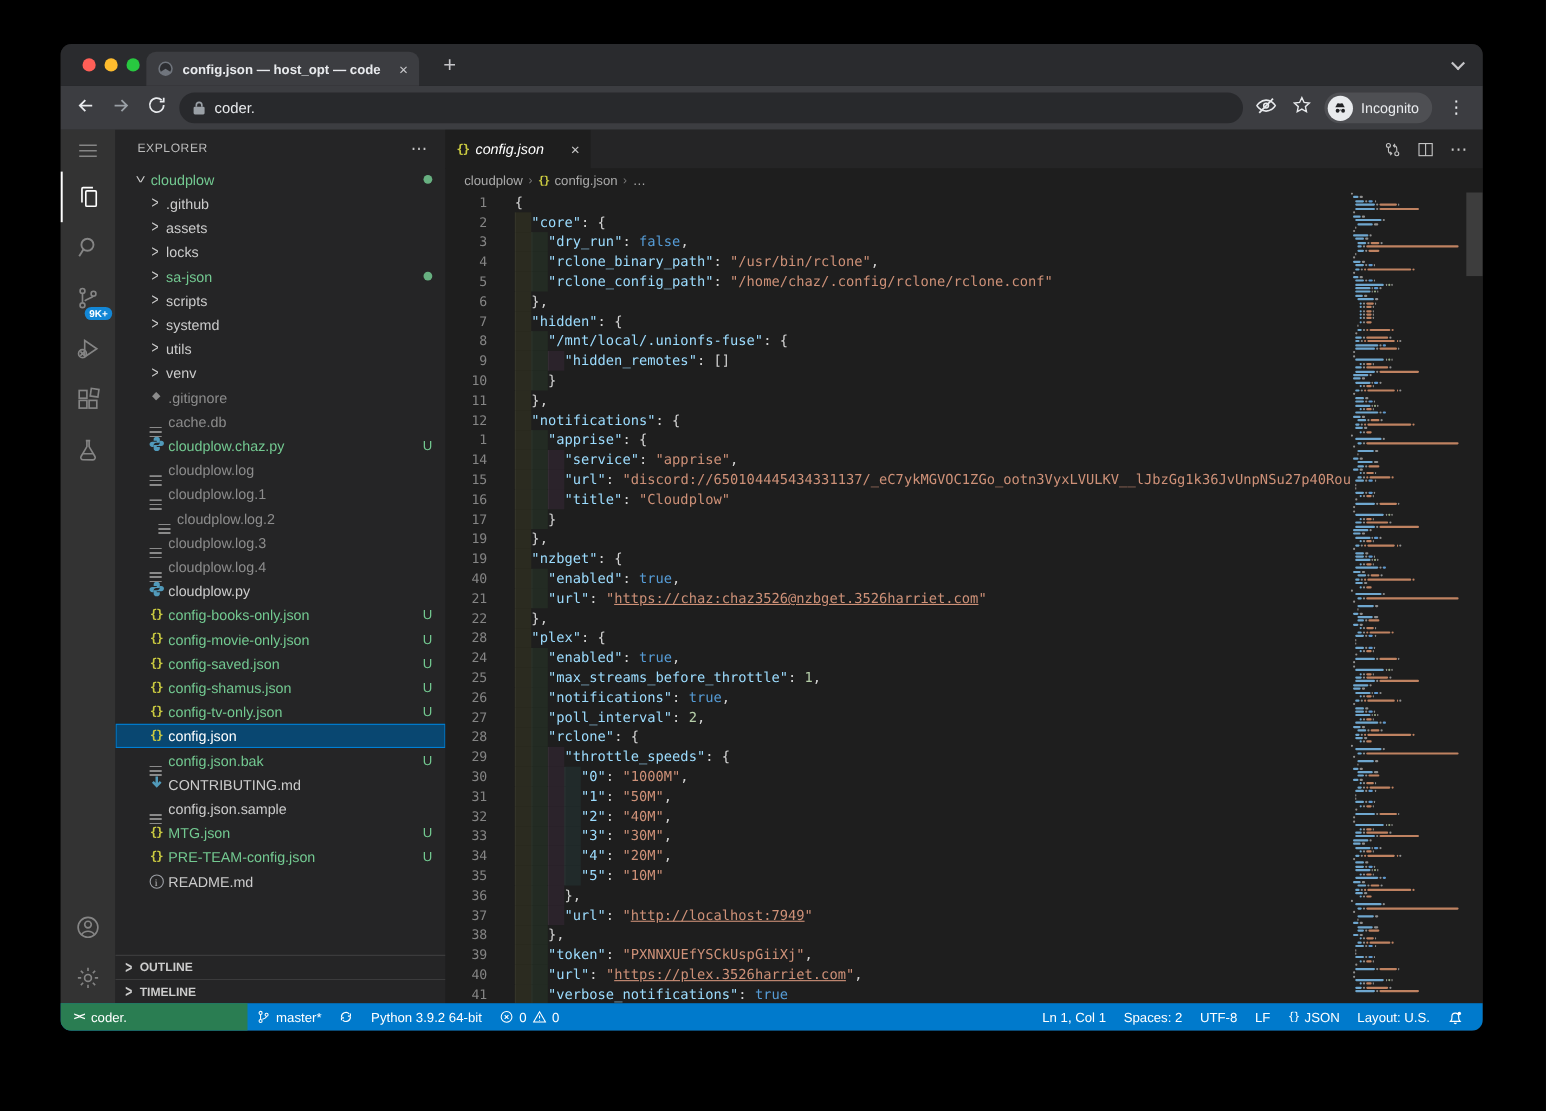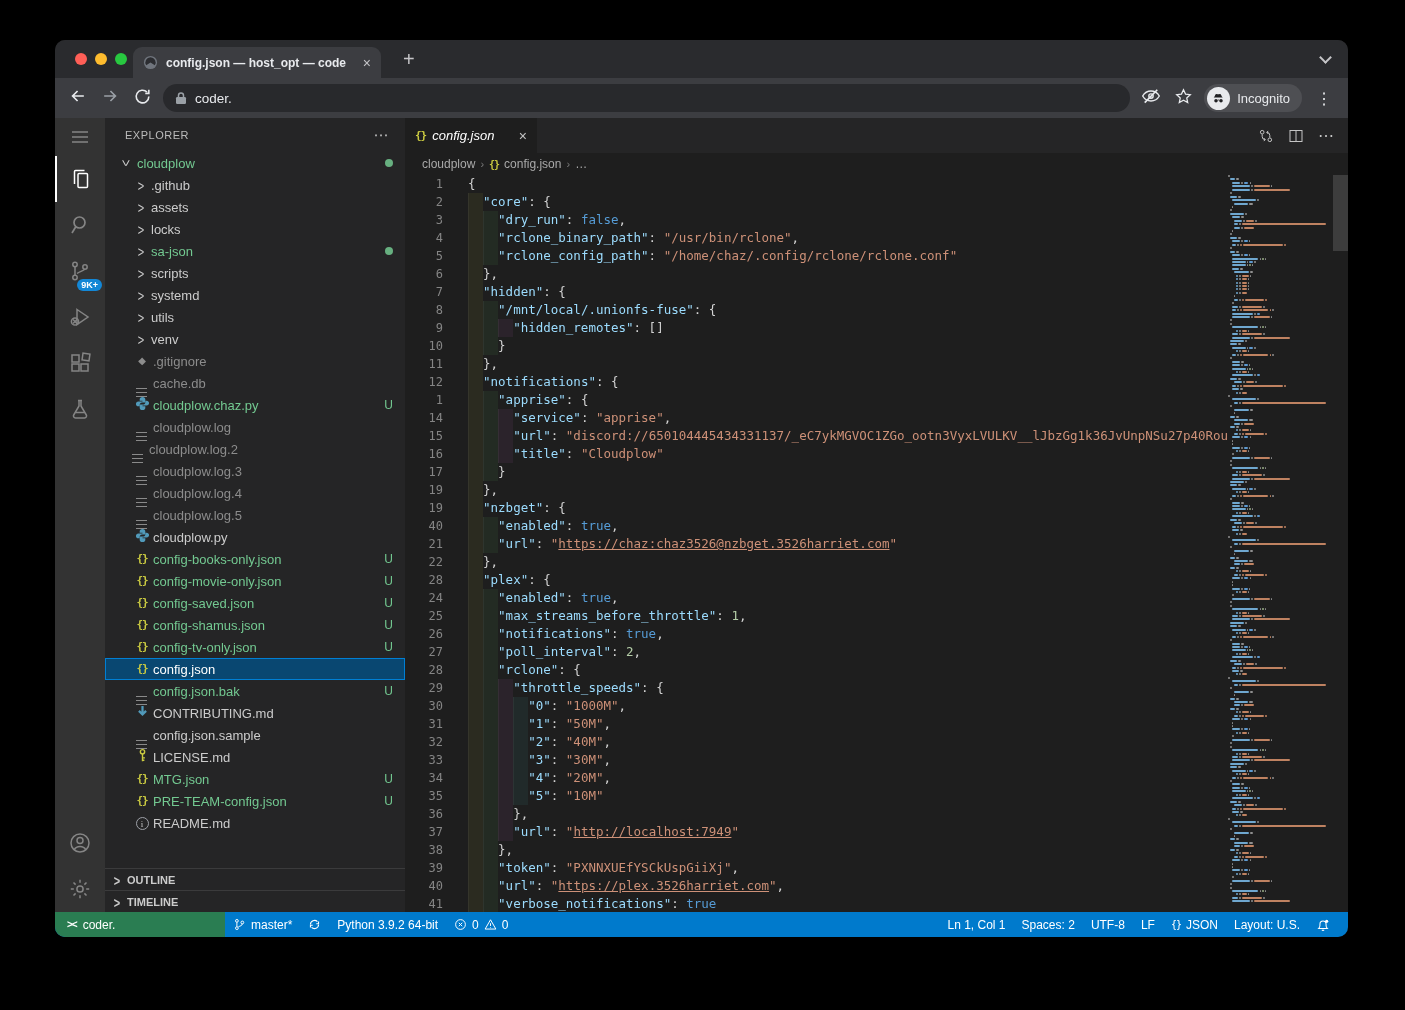--- a/index.html
+++ b/index.html
@@ -310,35 +310,35 @@
                 </svg></span>
               <span class="tlabel green">cloudplow.chaz.py</span>
               <span class="tend">
                 <span class="ubadge">U</span>
               </span>
             </div>
             <div class="trow" style="padding-left:28px">
               <span class="fico lines"></span>
               <span class="tlabel gray">cloudplow.log</span>
             </div>
-            <div class="trow" style="padding-left:24px">
+            <div class="trow" style="padding-left:28px">
+              <span class="fico lines"></span>
+              <span class="tlabel gray">cloudplow.log.1</span>
+            </div>
+            <div class="trow" style="padding-left:36px">
               <span class="fico lines"></span>
               <span class="tlabel gray">cloudplow.log.2</span>
             </div>
             <div class="trow" style="padding-left:28px">
               <span class="fico lines"></span>
               <span class="tlabel gray">cloudplow.log.3</span>
             </div>
             <div class="trow" style="padding-left:28px">
               <span class="fico lines"></span>
               <span class="tlabel gray">cloudplow.log.4</span>
-            </div>
-            <div class="trow" style="padding-left:28px">
-              <span class="fico lines"></span>
-              <span class="tlabel gray">cloudplow.log.5</span>
             </div>
             <div class="trow" style="padding-left:28px">
               <span class="fico"><svg viewBox="0 0 16 16">
                   <path d="M8 1C6 1 5 2 5 3.5V5h3v.9H3.6C2.1 5.9 1 6.9 1 8.5 1 10 2.1 11 3.6 11H5V9.4C5 8 6.1 6.9 7.5 6.9H11V3.5C11 2 10 1 8 1z" fill="#519aba"></path>
                   <path d="M8 15c2 0 3-1 3-2.5V11H8v-.9h4.4c1.5 0 2.6-1 2.6-2.6C15 6 13.9 5 12.4 5H11v1.6C11 8 9.9 9.1 8.5 9.1H5v3.4C5 14 6 15 8 15z" fill="#519aba"></path>
                 </svg></span>
               <span class="tlabel">cloudplow.py</span>
             </div>
             <div class="trow" style="padding-left:28px">
               <span class="fico json">{}</span>
@@ -388,27 +388,20 @@
             </div>
             <div class="trow" style="padding-left:28px">
               <span class="fico"><svg viewBox="0 0 16 16" fill="none" stroke="#519aba" stroke-width="2.4">
                   <path d="M8 2v7.5M4.2 7.3 8 11.2l3.8-3.9"></path>
                 </svg></span>
               <span class="tlabel">CONTRIBUTING.md</span>
             </div>
             <div class="trow" style="padding-left:28px">
               <span class="fico lines"></span>
               <span class="tlabel">config.json.sample</span>
-            </div>
-            <div class="trow" style="padding-left:28px">
-              <span class="fico"><svg viewBox="0 0 16 16" fill="none" stroke="#cbcb41" stroke-width="1.5">
-                  <circle cx="8" cy="4" r="2.3"></circle>
-                  <path d="M8 6.3V14M8 10.5h2.6M8 13h2"></path>
-                </svg></span>
-              <span class="tlabel">LICENSE.md</span>
             </div>
             <div class="trow" style="padding-left:28px">
               <span class="fico json">{}</span>
               <span class="tlabel green">MTG.json</span>
               <span class="tend">
                 <span class="ubadge">U</span>
               </span>
             </div>
             <div class="trow" style="padding-left:28px">
               <span class="fico json">{}</span>

